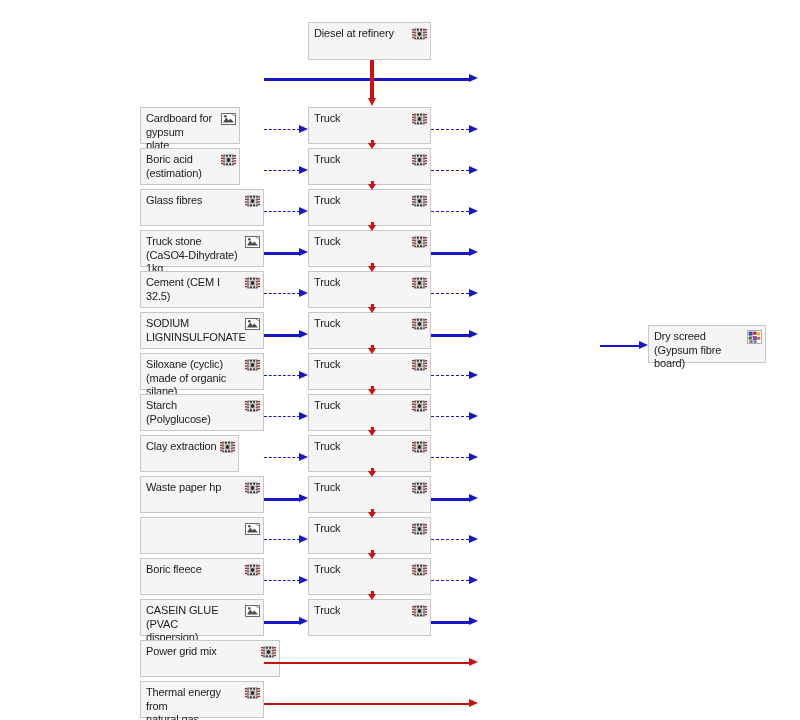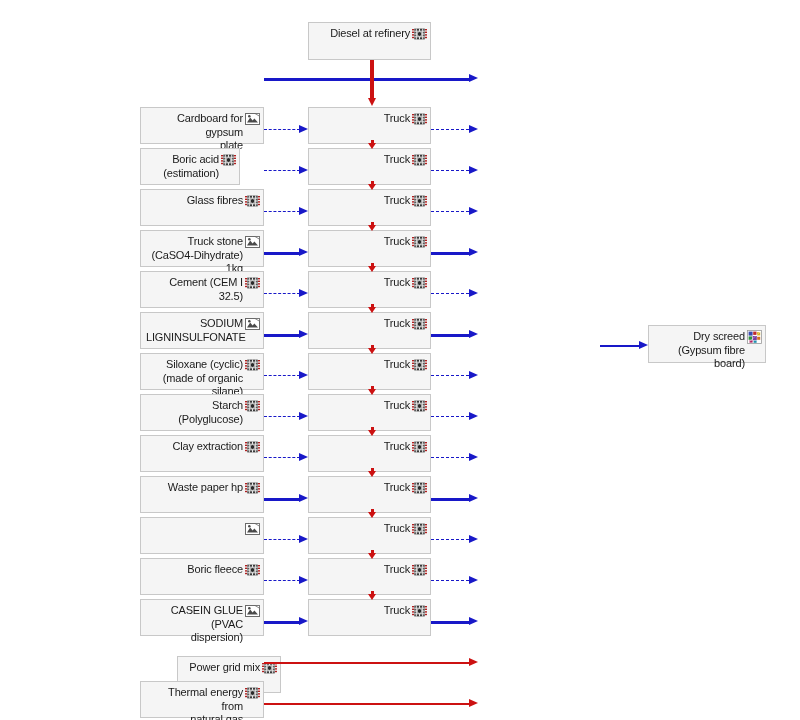--- a/index.html
+++ b/index.html
@@ -26,21 +26,20 @@
     color: #1a1a1a;
     line-height: 13.5px;
   }
   .box .label {
     position: absolute;
     left: 5px;
     top: 4px;
     right: 20px;
     white-space: pre-line;
     letter-spacing: -0.15px;
-    text-align: right;
   }
   .box.big-pane {
     background: #f5f5f5;
     border: 1px solid #d0d0d0;
   }
 
   
   .icon {
     position: absolute;
     top: 4px;
@@ -123,21 +122,21 @@
             <line x1="2.3" y1="4.2" x2="12.7" y2="4.2"></line>
             <line x1="2.3" y1="7.0" x2="12.7" y2="7.0"></line>
             <line x1="2.3" y1="9.8" x2="12.7" y2="9.8"></line>
           </g>
           <circle cx="7.5" cy="7" r="2.4" fill="#2a2a2a" stroke="#efefef" stroke-width="0.8"></circle>
         </svg>
       </span>
     </div>
     <div class="hline" style="left: 264px; top: 78px; width: 205px; border-top: 3px solid rgb(24, 24, 200);"></div>
     <div class="arrow-r blue" style="left: 469px; top: 73.5px;"></div>
-    <div class="box" style="left: 140px; top: 107px; width: 124px; height: 37px; padding-left: 18px;">
+    <div class="box" style="left: 140px; top: 107px; width: 100px; height: 37px; padding-left: 18px;">
       <div class="label">Cardboard for gypsum
 plate</div>
       <span class="icon">
         <svg width="15" height="14" viewBox="0 0 15 14">
           <rect x="0.5" y="1.5" width="14" height="11" fill="#ffffff" stroke="#6a6a6a" stroke-width="1"></rect>
           <path d="M2 10.5 L5.2 5.4 L7.6 8.6 L9.4 6.4 L13 10.5 Z" fill="#4a4a4a"></path>
           <circle cx="4.3" cy="4.2" r="1.25" fill="#4a4a4a"></circle>
           <path d="M10 1.5 L14.5 1.5 L14.5 4.2 Z" fill="#ffffff" stroke="#6a6a6a" stroke-width="0.8"></path>
         </svg>
       </span>
@@ -544,21 +543,21 @@
             <line x1="2.3" y1="9.8" x2="12.7" y2="9.8"></line>
           </g>
           <circle cx="7.5" cy="7" r="2.4" fill="#2a2a2a" stroke="#efefef" stroke-width="0.8"></circle>
         </svg>
       </span>
     </div>
     <div class="hline" style="left: 264px; top: 416px; width: 36px; border-top: 1.6px dashed rgb(24, 24, 200);"></div>
     <div class="arrow-r blue" style="left: 299px; top: 411.5px;"></div>
     <div class="hline" style="left: 431px; top: 416px; width: 38px; border-top: 1.6px dashed rgb(24, 24, 200);"></div>
     <div class="arrow-r blue" style="left: 469px; top: 411.5px;"></div>
-    <div class="box" style="left: 140px; top: 435px; width: 124px; height: 37px;">
+    <div class="box" style="left: 140px; top: 435px; width: 99px; height: 37px;">
       <div class="label">Clay extraction</div>
       <span class="icon">
         <svg width="15" height="14" viewBox="0 0 15 14">
           <g fill="#b02020">
             <rect x="0" y="2" width="2" height="1.4"></rect>
             <rect x="0" y="4.6" width="2" height="1.4"></rect>
             <rect x="0" y="7.2" width="2" height="1.4"></rect>
             <rect x="0" y="9.8" width="2" height="1.4"></rect>
             <rect x="13" y="2" width="2" height="1.4"></rect>
             <rect x="13" y="4.6" width="2" height="1.4"></rect>
@@ -816,21 +815,21 @@
     <div class="pin" style="left: 368px; top: 225px;"></div>
     <div class="pin" style="left: 368px; top: 266px;"></div>
     <div class="pin" style="left: 368px; top: 307px;"></div>
     <div class="pin" style="left: 368px; top: 348px;"></div>
     <div class="pin" style="left: 368px; top: 389px;"></div>
     <div class="pin" style="left: 368px; top: 430px;"></div>
     <div class="pin" style="left: 368px; top: 471px;"></div>
     <div class="pin" style="left: 368px; top: 512px;"></div>
     <div class="pin" style="left: 368px; top: 553px;"></div>
     <div class="pin" style="left: 368px; top: 594px;"></div>
-    <div class="box" style="left: 140px; top: 656px; width: 104px; height: 37px; margin-left: 37px;">
+    <div class="box" style="left: 140px; top: 640px; width: 140px; height: 37px;">
       <div class="label">Power grid mix</div>
       <span class="icon">
         <svg width="15" height="14" viewBox="0 0 15 14">
           <g fill="#b02020">
             <rect x="0" y="2" width="2" height="1.4"></rect>
             <rect x="0" y="4.6" width="2" height="1.4"></rect>
             <rect x="0" y="7.2" width="2" height="1.4"></rect>
             <rect x="0" y="9.8" width="2" height="1.4"></rect>
             <rect x="13" y="2" width="2" height="1.4"></rect>
             <rect x="13" y="4.6" width="2" height="1.4"></rect>

